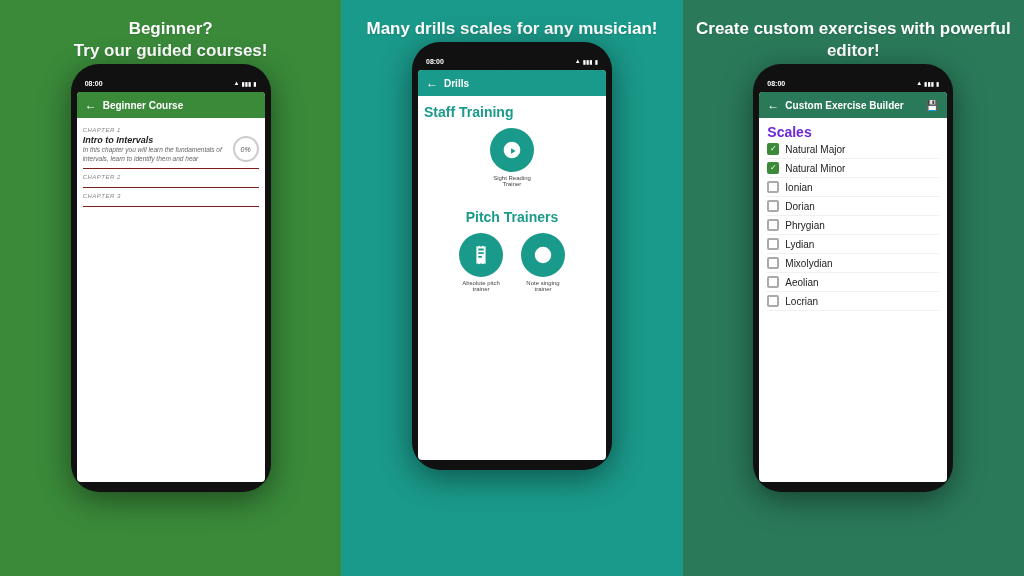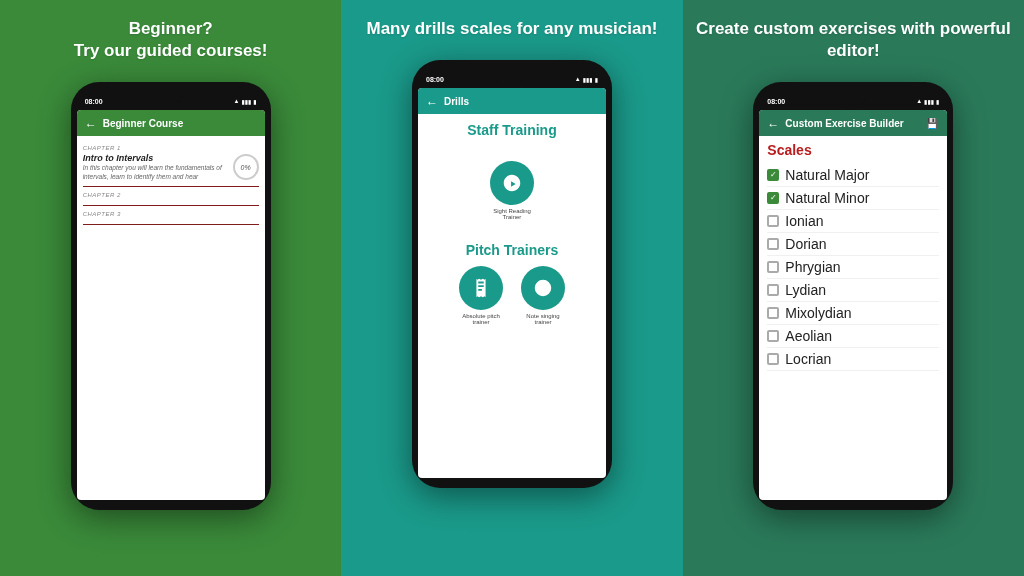--- a/index.html
+++ b/index.html
@@ -20,21 +20,21 @@
     }
     .panel-left { background: #3a8a3a; }
     .panel-center { background: #1a9a8a; }
     .panel-right { background: #2a7a5a; }
 
     .panel-headline {
       color: white;
       font-size: 17px;
       font-weight: 700;
       text-align: center;
-      margin-bottom: 20px;
+      margin-bottom: 2px;
       line-height: 1.3;
       text-shadow: 0 1px 2px rgba(0,0,0,0.15);
     }
 
     
     .phone {
       width: 200px;
       background: #111;
       border-radius: 28px;
       padding: 10px 6px;
@@ -142,25 +142,24 @@
       align-items: center;
       justify-content: center;
       font-size: 7px;
       color: #555;
       flex-shrink: 0;
     }
 
     
     .drills-screen { padding: 8px 6px; }
     .drill-section-title {
-      text-align: center;
       font-size: 14px;
       font-weight: 700;
       color: #1a9a8a;
-      margin-bottom: 23px;
+      margin-bottom: 8px;
     }
     .drill-icons-row {
       display: flex;
       justify-content: center;
       gap: 12px;
       margin-bottom: 8px;
     }
     .drill-icon-item {
       display: flex;
       flex-direction: column;
@@ -190,22 +189,21 @@
       font-weight: 700;
       color: #1a9a8a;
       margin: 22px 0 8px;
     }
 
     
     .builder-screen { padding: 6px 8px; background: white; }
     .scales-title {
       font-size: 14px;
       font-weight: 700;
-      color: #b91c1c;
-      margin-bottom: 6px;
+      color: #6d28d9;
     }
     .scale-item {
       display: flex;
       align-items: center;
       gap: 6px;
       padding: 3px 0;
       border-bottom: 1px solid #f0f0f0;
     }
     .checkbox {
       width: 12px;
@@ -221,21 +219,21 @@
       background: #3a8a3a;
       border-color: #3a8a3a;
     }
     .checkbox.checked::after {
       content: '✓';
       color: white;
       font-size: 8px;
       line-height: 1;
     }
     .scale-name {
-      font-size: 14px;
+      font-size: 10px;
       color: #222;
       text-align: center;
     }
   </style>
 </head>
 <body>
 
 <div class="panel panel-left">
   <p class="panel-headline" style="white-space:pre-line">Beginner?
 Try our guided courses!</p>

